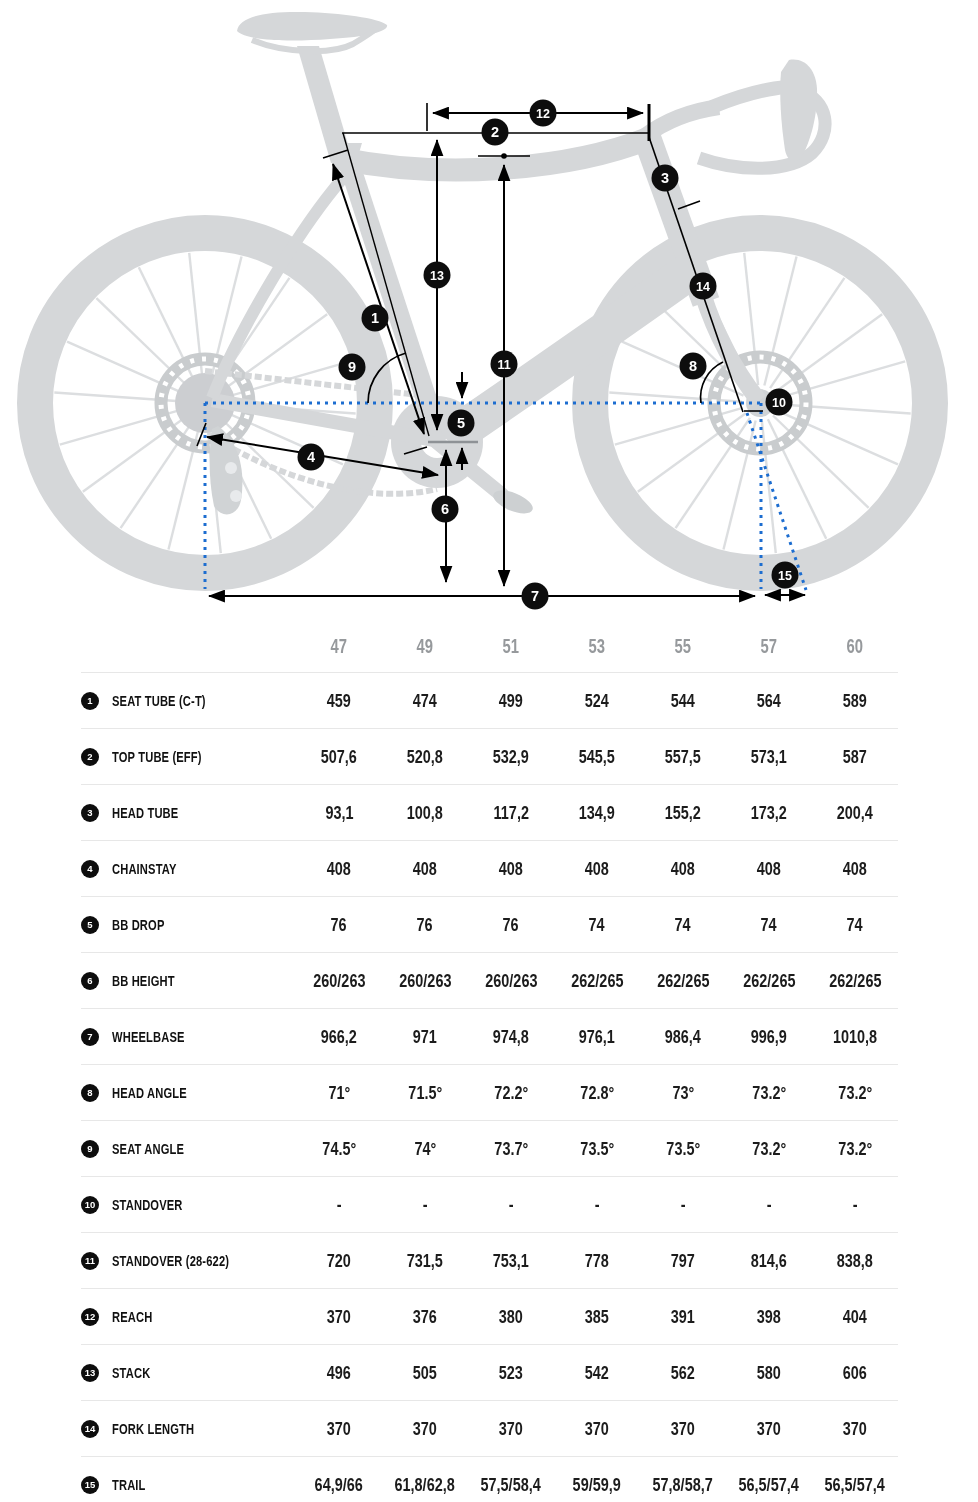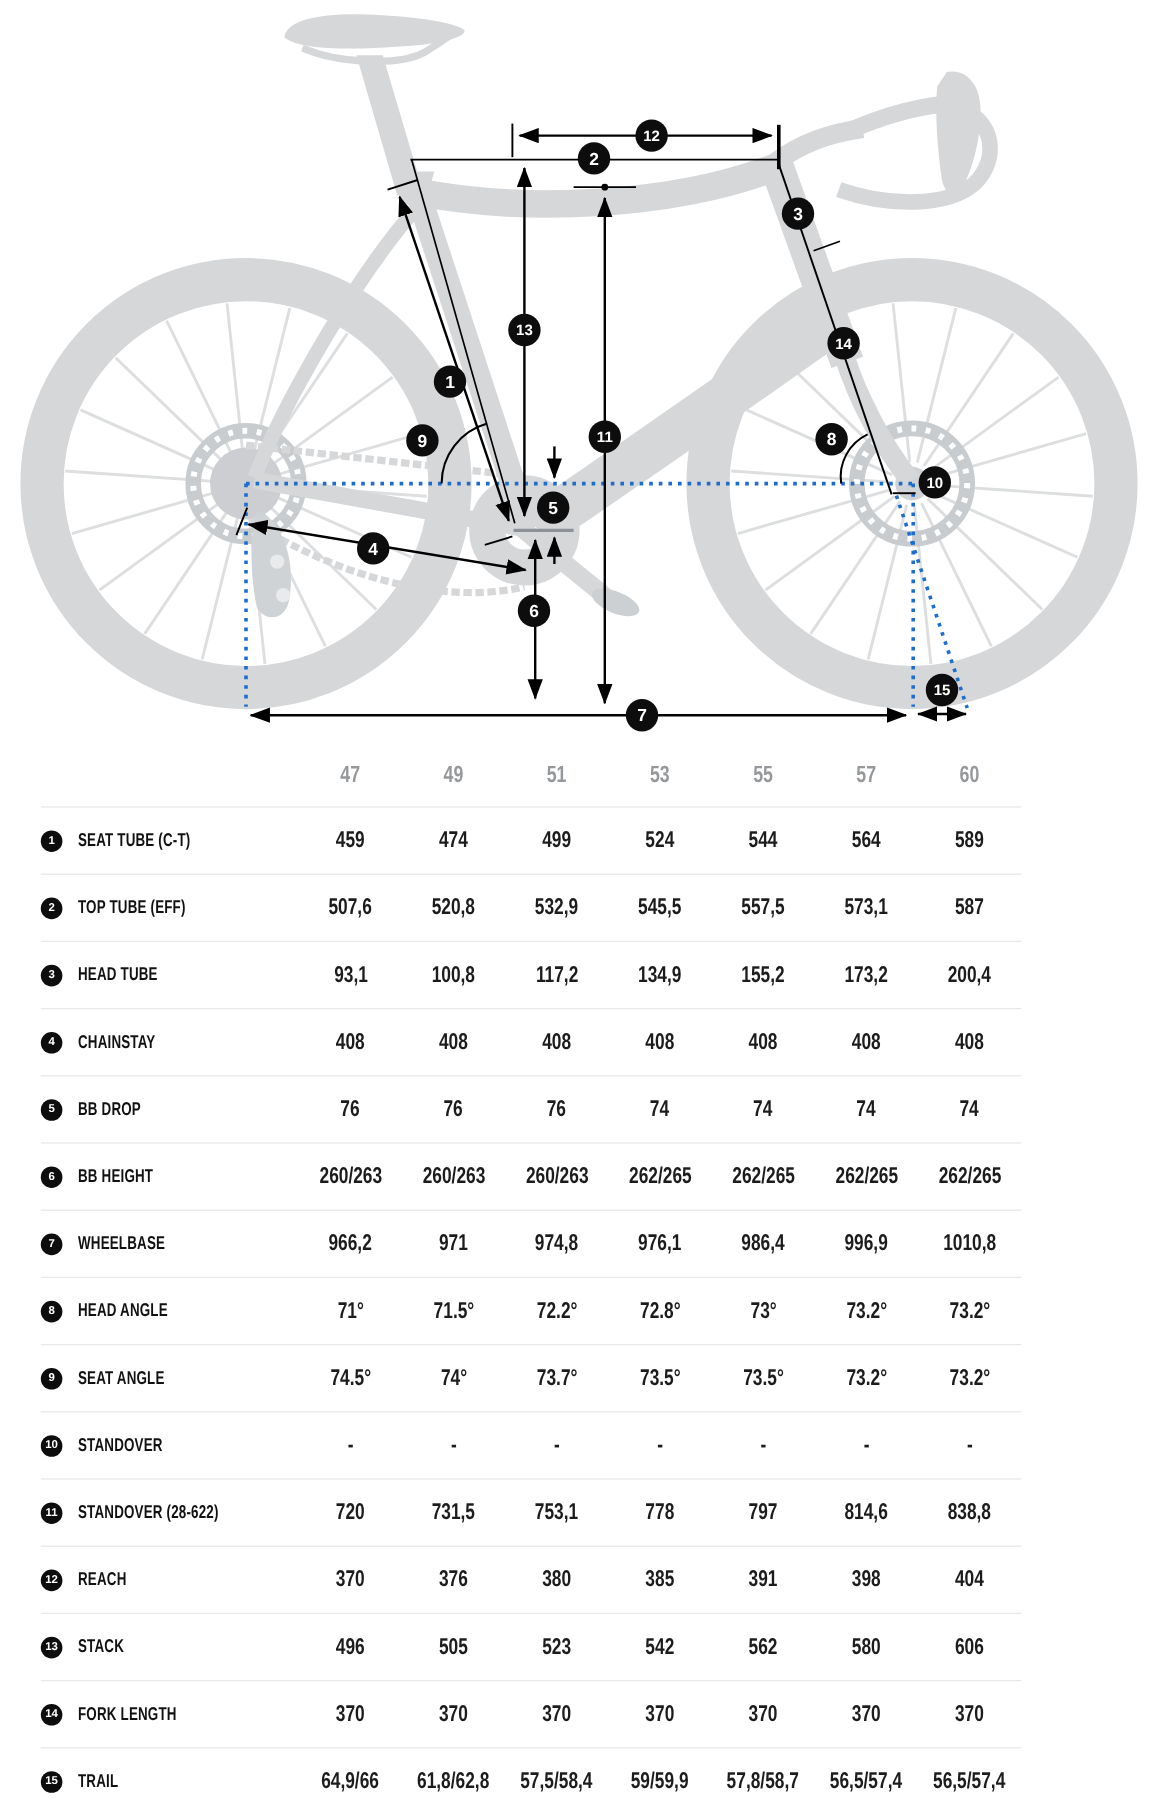--- a/index.html
+++ b/index.html
@@ -1,21 +1,21 @@
 <!DOCTYPE html>
 <html><head>
 <meta charset="utf-8">
 <style>
   html,body{margin:0;padding:0;background:#fff;}
   .page{position:relative;width:978px;height:1502px;background:#fff;overflow:hidden;
         font-family:"Liberation Sans",sans-serif;}
   .diagram-wrap{position:absolute;left:0;top:0;width:978px;height:620px;}
   
   .geo-table{position:absolute;left:0;top:620px;width:978px;}
-  .t-row{display:grid;grid-template-columns:215px repeat(7,86px);margin-left:34px;width:817px;
+  .t-row{display:grid;grid-template-columns:215px repeat(7,86px);margin-left:81px;width:817px;
          height:55px;align-items:center;border-top:1px solid #e7e7e7;}
   .t-row.t-head{height:52px;border-top:none;}
   .t-label-cell{display:flex;align-items:center;gap:13px;}
   .badge{width:18px;height:18px;border-radius:50%;background:#0d0d0d;color:#fff;
          font-size:9.5px;font-weight:700;line-height:18px;text-align:center;flex:0 0 18px;}
   .t-label{font-weight:700;font-size:15.5px;color:#111;letter-spacing:.2px;white-space:nowrap;
            transform:scaleX(.72);transform-origin:0 50%;}
   .t-val{text-align:center;}
   .t-val span{display:inline-block;font-weight:700;font-size:19px;color:#1c1c1c;
               transform:scaleX(.76);white-space:nowrap;}

